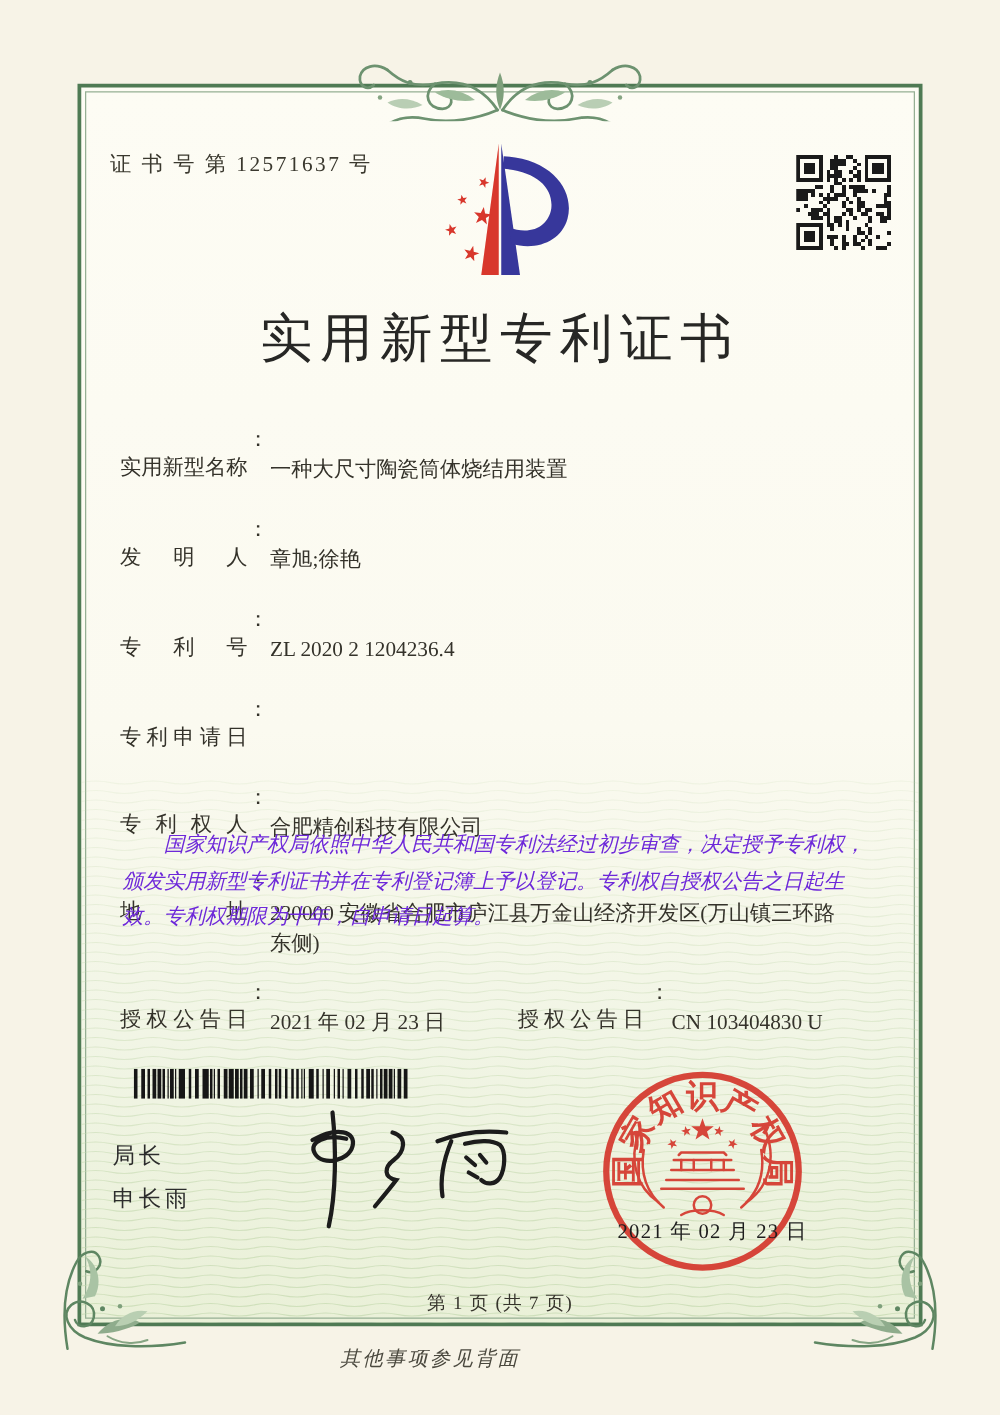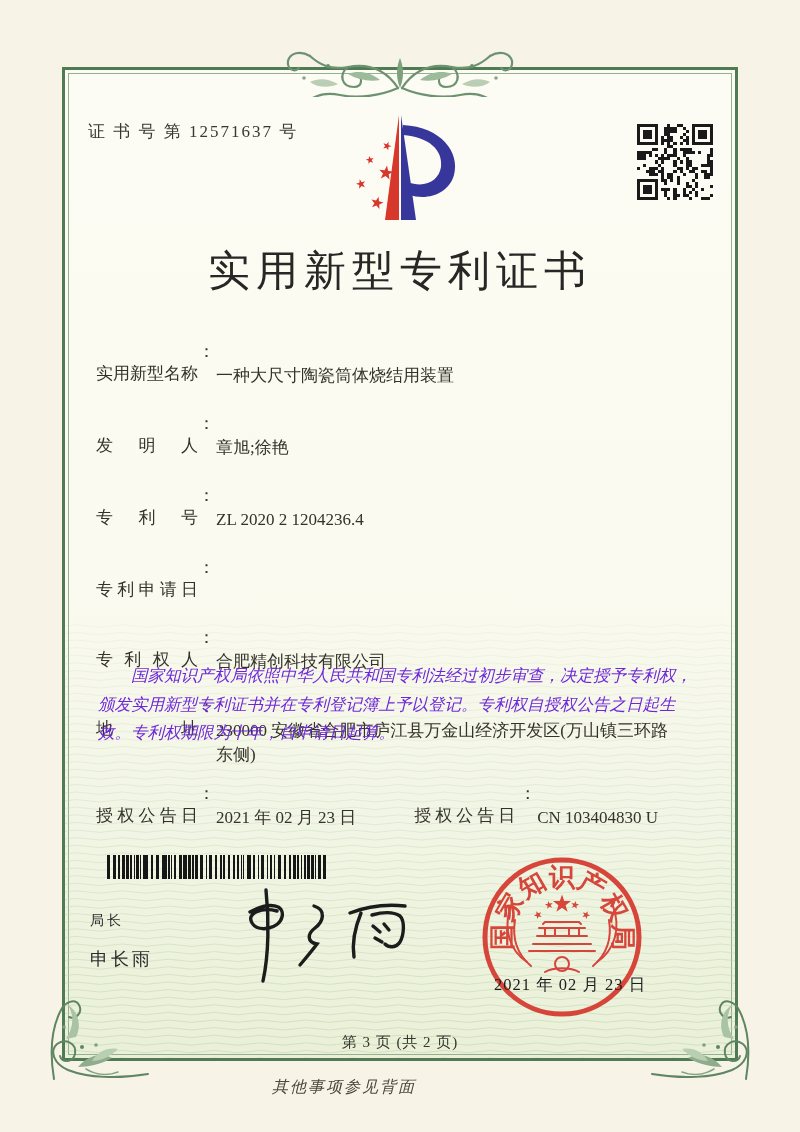--- a/index.html
+++ b/index.html
@@ -43,21 +43,21 @@
   .frow .colon{flex:none;width:18px;}
   .frow .val{max-width:452px;margin-top:24px;}
   .frow.addr{line-height:24px;margin-bottom:12px;}
   .frow .pair2{display:flex;margin-left:58px;}
   .paras{
     left:98px;top:662px;width:604px;
     font-size:16.5px;line-height:28.5px;color:#6d28d9;
     font-style:italic;
   }
   .paras p{margin:0;text-indent:2em;}
-  .officer-title{left:90px;top:912px;font-family:"Liberation Sans","DejaVu Sans",sans-serif;font-size:14px;letter-spacing:3px;color:#2c2c2c;}
+  .officer-title{left:90px;top:912px;font-family:"Liberation Sans","DejaVu Sans",sans-serif;font-size:18px;letter-spacing:3px;color:#2c2c2c;}
   .officer-name{left:90px;top:947px;font-family:"Liberation Sans","DejaVu Sans",sans-serif;font-size:18px;letter-spacing:3px;color:#2c2c2c;}
   .seal-date{
     left:494px;top:974px;width:170px;font-size:16.5px;letter-spacing:1px;color:#1d1d1d;
   }
   .page-info{left:0;top:1033px;width:800px;text-align:center;font-size:15px;letter-spacing:1px;color:#36342c;}
   .back-note{left:0;top:1077px;width:688px;text-align:center;font-size:16px;font-style:italic;letter-spacing:2px;color:#4a483e;}
   svg{display:block;}
 </style>
 </head>
 <body>
@@ -602,14 +602,14 @@
       <text x="0" y="0" transform="translate(31.0,53.0) rotate(-60)" text-anchor="middle" dominant-baseline="central" font-size="26" font-weight="bold" font-family="&quot;Liberation Serif&quot;,&quot;DejaVu Serif&quot;,serif" fill="#d5392e">家</text>
       <text x="0" y="0" transform="translate(53.0,31.0) rotate(-30)" text-anchor="middle" dominant-baseline="central" font-size="26" font-weight="bold" font-family="&quot;Liberation Serif&quot;,&quot;DejaVu Serif&quot;,serif" fill="#d5392e">知</text>
       <text x="0" y="0" transform="translate(83.0,23.0) rotate(0)" text-anchor="middle" dominant-baseline="central" font-size="26" font-weight="bold" font-family="&quot;Liberation Serif&quot;,&quot;DejaVu Serif&quot;,serif" fill="#d5392e">识</text>
       <text x="0" y="0" transform="translate(113.0,31.0) rotate(30)" text-anchor="middle" dominant-baseline="central" font-size="26" font-weight="bold" font-family="&quot;Liberation Serif&quot;,&quot;DejaVu Serif&quot;,serif" fill="#d5392e">产</text>
       <text x="0" y="0" transform="translate(135.0,53.0) rotate(60)" text-anchor="middle" dominant-baseline="central" font-size="26" font-weight="bold" font-family="&quot;Liberation Serif&quot;,&quot;DejaVu Serif&quot;,serif" fill="#d5392e">权</text>
       <text x="0" y="0" transform="translate(143.0,83.0) rotate(90)" text-anchor="middle" dominant-baseline="central" font-size="26" font-weight="bold" font-family="&quot;Liberation Serif&quot;,&quot;DejaVu Serif&quot;,serif" fill="#d5392e">局</text>
     </g>
 </svg>
 <div class="abs seal-date">2021 年 02 月 23 日</div>
 
-<div class="abs page-info">第 3 页 (共 2 页)</div>
+<div class="abs page-info">第 1 页 (共 7 页)</div>
 <div class="abs back-note">其他事项参见背面</div>
 
 </body></html>

